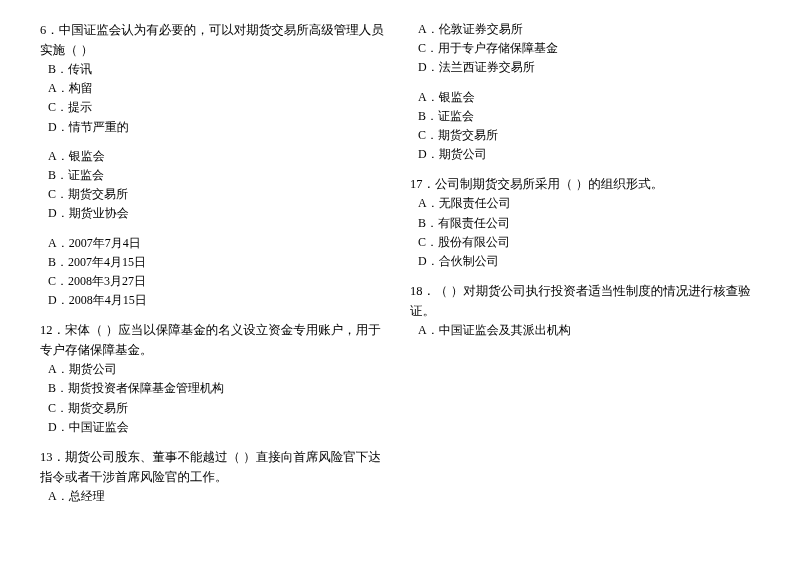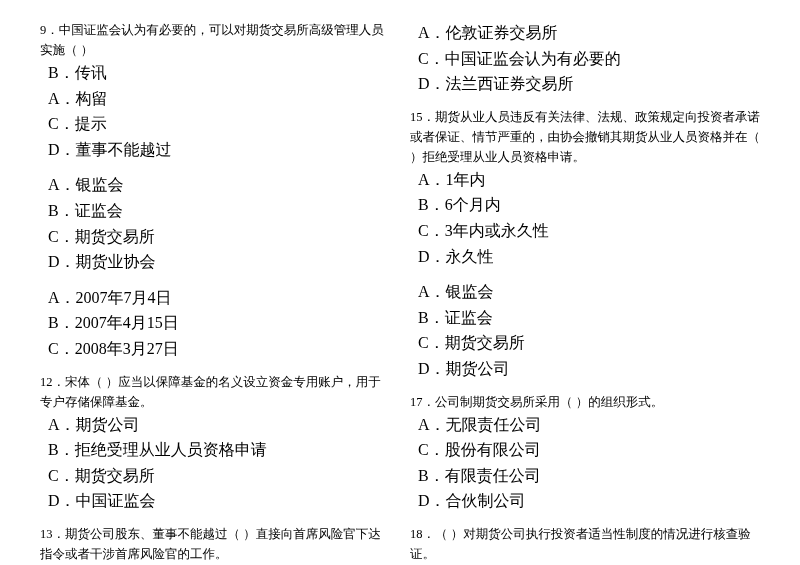--- a/index.html
+++ b/index.html
@@ -28,100 +28,92 @@
       line-height: 1.7;
     }
     .question-title {
       font-size: 12.5px;
       line-height: 1.6;
     }
     .options {
       padding-left: 8px;
     }
     .option {
-      font-size: 16px;
+      font-size: 12px;
       line-height: 1.6;
     }
   </style>
 </head>
 <body>
 
 <div class="page-content">
   <div class="column" id="left-col">
       <div class="question-block">
-        <div class="question-title">9．中国证监会认为有必要的，可以对期货交易所高级管理人员实施（    ）</div>
+        <div class="question-title">6．中国证监会认为有必要的，可以对期货交易所高级管理人员实施（    ）</div>
         <div class="options">
           <div class="option">B．传讯</div>
           <div class="option">A．构留</div>
           <div class="option">C．提示</div>
-          <div class="option">D．董事不能越过</div>
+          <div class="option">D．情节严重的</div>
         </div>
       </div>
       <div class="question-block">
         <div class="options">
           <div class="option">A．银监会</div>
           <div class="option">B．证监会</div>
           <div class="option">C．期货交易所</div>
           <div class="option">D．期货业协会</div>
         </div>
       </div>
       <div class="question-block">
         <div class="options">
           <div class="option">A．2007年7月4日</div>
           <div class="option">B．2007年4月15日</div>
           <div class="option">C．2008年3月27日</div>
+          <div class="option">D．2008年4月15日</div>
         </div>
       </div>
       <div class="question-block">
         <div class="question-title">12．宋体（    ）应当以保障基金的名义设立资金专用账户，用于专户存储保障基金。</div>
         <div class="options">
           <div class="option">A．期货公司</div>
-          <div class="option">B．拒绝受理从业人员资格申请</div>
+          <div class="option">B．期货投资者保障基金管理机构</div>
           <div class="option">C．期货交易所</div>
           <div class="option">D．中国证监会</div>
         </div>
       </div>
       <div class="question-block">
         <div class="question-title">13．期货公司股东、董事不能越过（    ）直接向首席风险官下达指令或者干涉首席风险官的工作。</div>
         <div class="options">
           <div class="option">A．总经理</div>
         </div>
       </div>
     </div>
   <div class="column" id="right-col">
       <div class="question-block">
         <div class="options">
           <div class="option">A．伦敦证券交易所</div>
-          <div class="option">C．中国证监会认为有必要的</div>
+          <div class="option">C．用于专户存储保障基金</div>
           <div class="option">D．法兰西证券交易所</div>
-        </div>
-      </div>
-      <div class="question-block">
-        <div class="question-title">15．期货从业人员违反有关法律、法规、政策规定向投资者承诺或者保证、情节严重的，由协会撤销其期货从业人员资格并在（    ）拒绝受理从业人员资格申请。</div>
-        <div class="options">
-          <div class="option">A．1年内</div>
-          <div class="option">B．6个月内</div>
-          <div class="option">C．3年内或永久性</div>
-          <div class="option">D．永久性</div>
         </div>
       </div>
       <div class="question-block">
         <div class="options">
           <div class="option">A．银监会</div>
           <div class="option">B．证监会</div>
           <div class="option">C．期货交易所</div>
           <div class="option">D．期货公司</div>
         </div>
       </div>
       <div class="question-block">
         <div class="question-title">17．公司制期货交易所采用（    ）的组织形式。</div>
         <div class="options">
           <div class="option">A．无限责任公司</div>
+          <div class="option">B．有限责任公司</div>
           <div class="option">C．股份有限公司</div>
-          <div class="option">B．有限责任公司</div>
           <div class="option">D．合伙制公司</div>
         </div>
       </div>
       <div class="question-block">
         <div class="question-title">18．（    ）对期货公司执行投资者适当性制度的情况进行核查验证。</div>
         <div class="options">
           <div class="option">A．中国证监会及其派出机构</div>
         </div>
       </div>
     </div>

